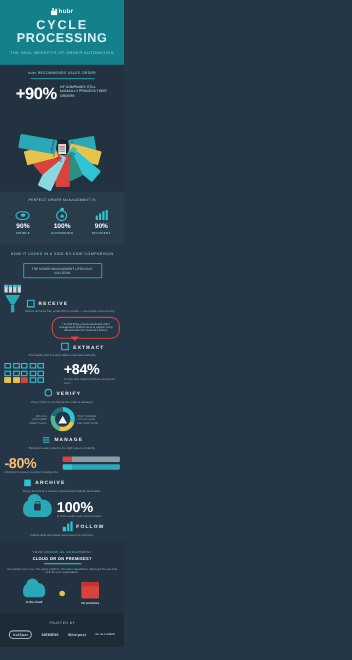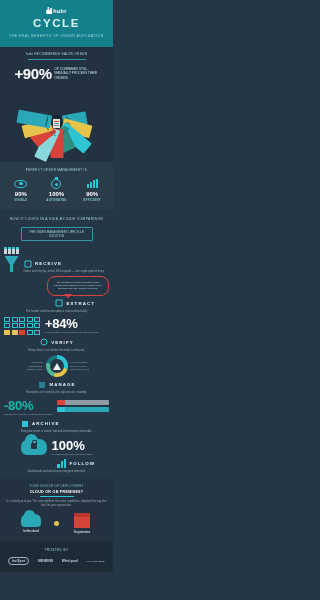--- a/index.html
+++ b/index.html
@@ -37,21 +37,21 @@
     letter-spacing: .5px; line-height: 5px;
   }
 
   
   .sec-stat90 {
     background: #223240; padding: 5px 4px 0 4px; text-align: center;
     position: relative;
   }
   .brand-line { font-size: 3.3px; color: #9fd4d8; letter-spacing: .2px; }
   .rule { width: 58px; height: 1px; background:#2f9aa6; margin: 3px auto 5px auto; }
-  .stat-row { display: flex; align-items: center; justify-content: center; gap: 3px; }
+  .stat-row { display: flex; align-items: flex-start; justify-content: center; gap: 3px; }
   .stat-big { font-size: 15px; font-weight: bold; color: #ffffff; letter-spacing: -.4px; }
   .stat-txt { font-size: 3.1px; color: #bfe2e6; text-align: left; line-height: 4.2px; width: 44px; }
 
   
   .burst { position: relative; height: 78px; margin-top: 2px; overflow: hidden; }
   .ray {
     position: absolute; left: 50%; top: 50%;
     width: 13px; height: 30px; border-radius: 1px;
     transform-origin: 50% 0%;
   }
@@ -110,21 +110,21 @@
     border-top:2px solid #2ec4d4;}
 
   
   .bubble{ border:1.6px solid #d8433c; border-radius:8px; padding:4px 5px; width:62px;
     margin:2px 0 2px auto; position:relative; }
   .bubble p{ font-size:2.5px; color:#b9ccd5; line-height:3.4px; text-align:center;}
   .bubble:after{ content:""; position:absolute; left:16px; bottom:-7px; width:0;height:0;
     border:4px solid transparent; border-top-color:#d8433c;}
 
   
-  .ex-row{ display:flex; align-items:center; gap:5px; margin-top:3px;}
+  .ex-row{ display:flex; align-items:center; gap:18px; margin-top:3px;}
   .ex-grid{ display:grid; grid-template-columns:repeat(5,6px); gap:1.5px;}
   .ex-grid s{ display:block; width:6px;height:5px;border:1px solid #2ec4d4;text-decoration:none;}
   .ex-grid s.y{ border-color:#e6c34a;background:#e6c34a;}
   .ex-grid s.r{ border-color:#d8433c;background:#d8433c;}
   .ex-num{ font-size:13px;font-weight:bold;color:#ffffff;letter-spacing:-.3px;}
   .ex-cap{ font-size:2.5px;color:#93a9b5;line-height:3.2px;}
 
   
   .ring-wrap{ display:flex; align-items:center; justify-content:center; gap:3px; margin-top:3px;}
   .ring{ width:22px;height:22px;border-radius:50%;
@@ -132,21 +132,21 @@
     display:flex;align-items:center;justify-content:center;}
   .ring i{ width:14px;height:14px;border-radius:50%;background:#253746;
     display:flex;align-items:center;justify-content:center;}
   .tri{ width:0;height:0;border-left:4px solid transparent;border-right:4px solid transparent;
     border-bottom:7px solid #e9f4f5;}
   .ring-labs{ font-size:2.4px;color:#8fa7b3;line-height:3.2px;width:24px;}
   .ring-labs.r{ text-align:right;}
 
   
   .mg-row{ display:flex; align-items:center; gap:4px; margin-top:3px;}
-  .mg-num{ font-size:13px;font-weight:bold;color:#14b8a6;letter-spacing:-.3px;}
+  .mg-num{ font-size:13px;font-weight:bold;color:#fdba74;letter-spacing:-.3px;}
   .mg-bars{ flex:1; }
   .mg-bar{ height:5px; margin-bottom:2px; border-radius:1px;}
   .mg-bar.a{ background:linear-gradient(90deg,#d8433c 0 16%,#8d9ba3 16% 100%);}
   .mg-bar.b{ background:linear-gradient(90deg,#2ec4d4 0 16%,#2aa8b8 16% 100%);}
 
   
   .cloud-row{ display:flex; align-items:center; justify-content:center; gap:5px; margin-top:4px;}
   .cloud{ width:26px;height:16px;background:#2aa8b8;border-radius:8px 8px 6px 6px; position:relative;}
   .cloud:before{ content:"";position:absolute;left:4px;top:-5px;width:13px;height:13px;
     background:#2aa8b8;border-radius:50%;}
@@ -192,20 +192,21 @@
 <body>
 
 <div class="page">
 
   <div class="header">
     <div class="logo">
       <span class="logo-mark"></span>
       <span class="logo-text">hubr</span>
     </div>
     <div class="h-title1">CYCLE</div>
+    <div class="h-title2">PROCESSING</div>
     <div class="h-sub">THE REAL BENEFITS OF ORDER AUTOMATION</div>
   </div>
 
   <div class="sec-stat90">
     <div class="brand-line">hubr  RECOMMENDS SALES ORDER</div>
     <div class="rule"></div>
     <div class="stat-row">
       <div class="stat-big">+90%</div>
       <div class="stat-txt">OF COMPANIES STILL MANUALLY PROCESS THEIR ORDERS</div>
     </div>

